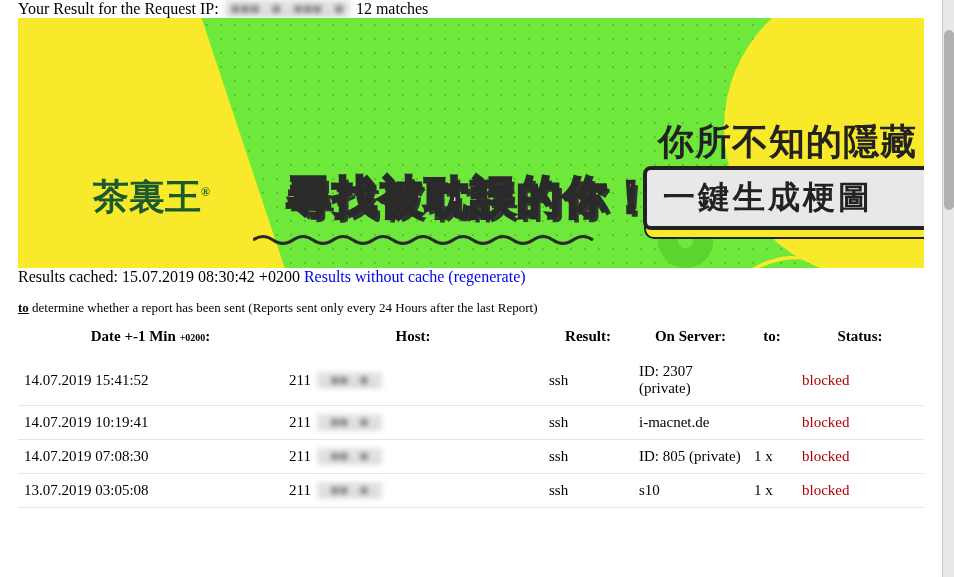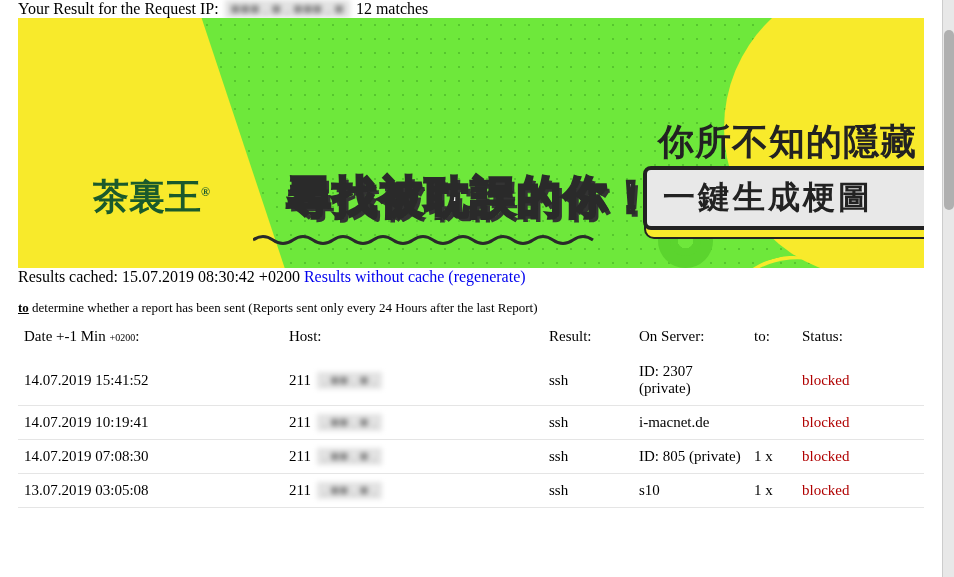--- a/index.html
+++ b/index.html
@@ -158,22 +158,22 @@
   margin-top: 14px;
 }
 .small-note b { text-decoration: underline; }
 table.results {
   width: 100%;
   border-collapse: collapse;
   font-size: 15px;
   margin-top: 6px;
 }
 table.results th {
-  text-align: left;
-  font-weight: normal;
+  text-align: center;
+  font-weight: bold;
   padding: 6px 6px 10px 6px;
 }
 table.results td {
   padding: 8px 6px;
 }
 table.results tr.row td {
   border-bottom: 1px solid #e5e5e5;
 }
 .col-date { width: 265px; }
 .col-host { width: 260px; }

